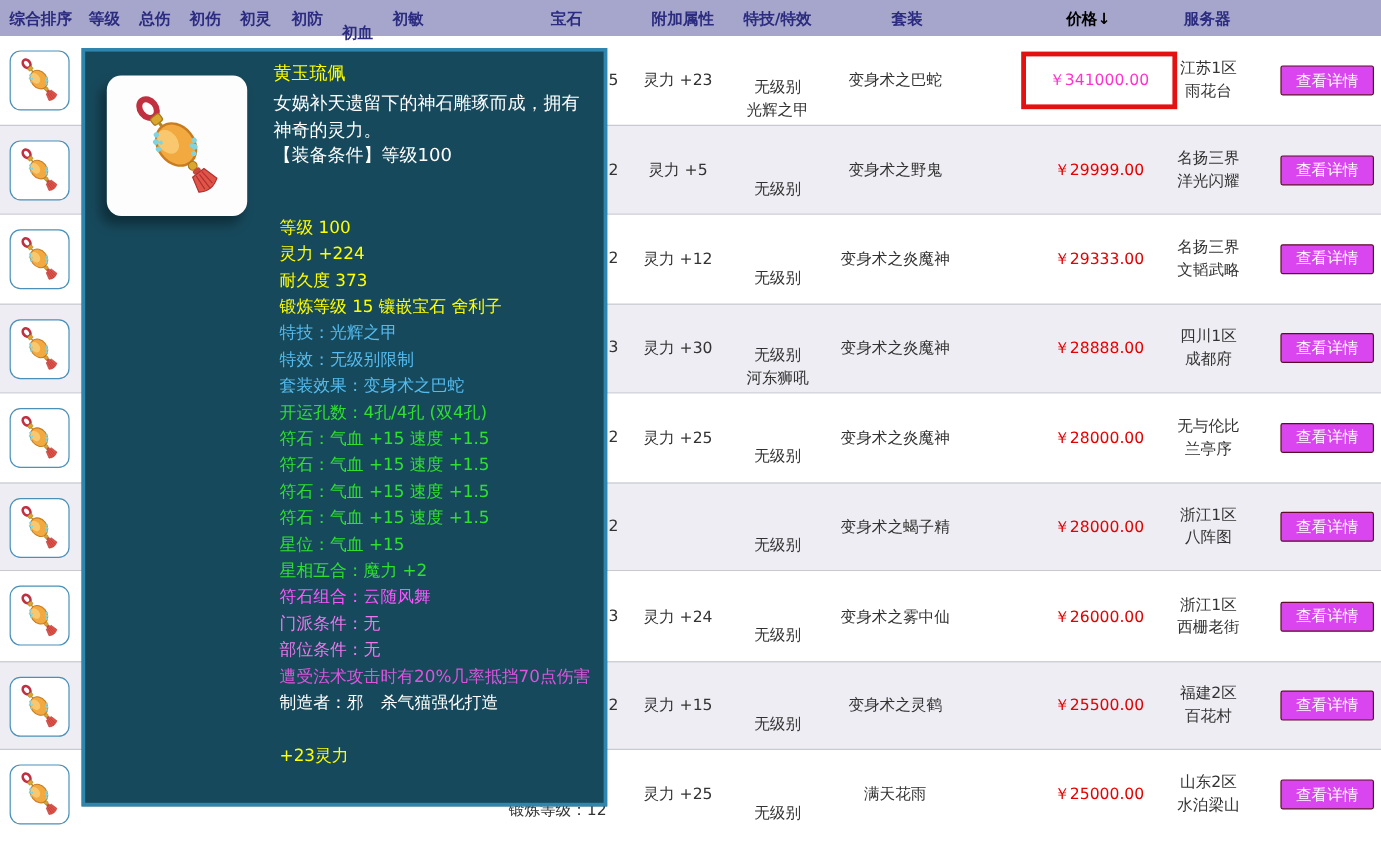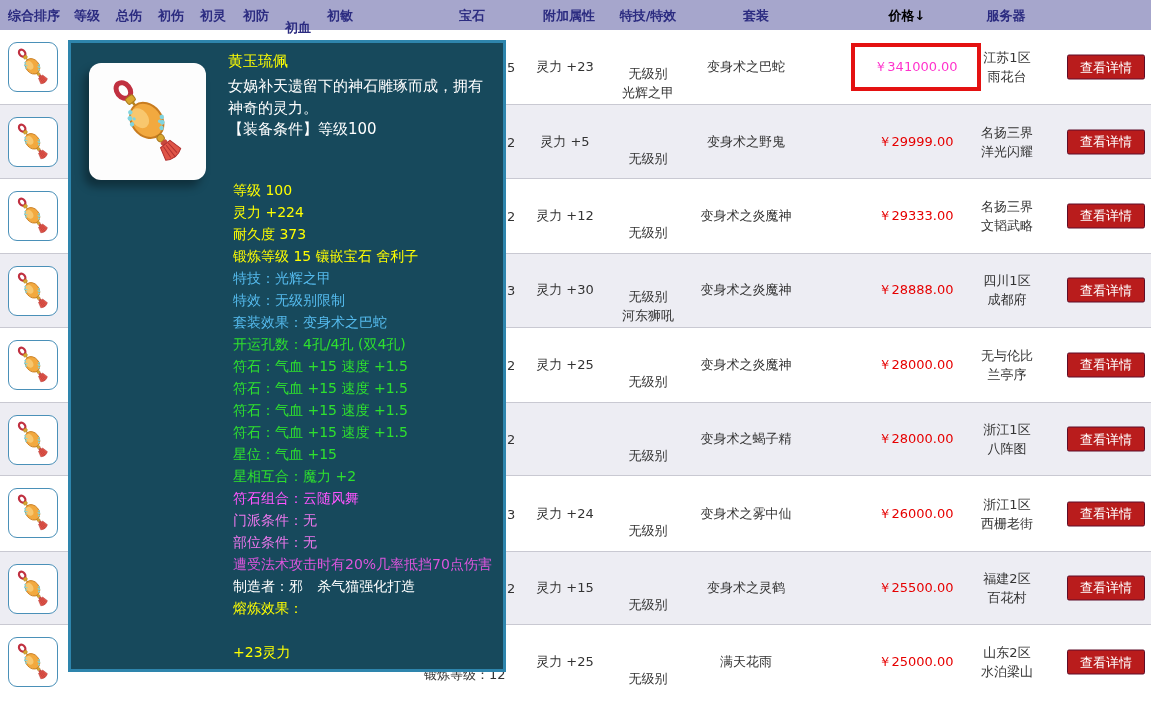--- a/index.html
+++ b/index.html
@@ -24,21 +24,21 @@
           display:flex;align-items:center;justify-content:center;}
   .c-partial{left:507px;width:16px;text-align:left;}
   .c-gem{left:424px;top:41px;transform:none;z-index:1;}
   .c-attr{left:505px;width:120px;}
   .c-skill{left:598px;width:100px;line-height:19px;margin-top:16px;}
   .c-set{left:660px;width:172px;}
   .c-price{left:857px;width:118px;color:#e60000;}
   .c-price.hl{color:#ff33cc;}
   .c-server{left:957px;width:100px;line-height:19px;}
   .c-btn{left:1067px;width:78px;height:25px;transform:translateY(-50%);}
-  .view-btn{width:78px;height:25px;background:#b91c1c;border:1px solid #5e0d28;
+  .view-btn{width:78px;height:25px;background:#d946ef;border:1px solid #5e0d28;
             color:#fff;font-size:13px;border-radius:2px;cursor:pointer;
             display:flex;align-items:center;justify-content:center;
             font-family:inherit;padding:0;}
   .highlight-box{position:absolute;left:851px;top:13px;width:130px;height:48px;
                  border:4px solid #e41111;box-sizing:border-box;z-index:3;pointer-events:none;}
 
   
   .tooltip{position:absolute;left:68px;top:40px;width:438px;height:632px;box-sizing:border-box;
            background:#17495c;border:3px solid #2e85ad;z-index:10;}
   .t-img{position:absolute;left:18px;top:20px;width:117px;height:117px;background:#fdfdfd;
@@ -339,19 +339,18 @@
         <div class="tline lg">符石：气血 +15 速度 +1.5</div>
         <div class="tline lg">符石：气血 +15 速度 +1.5</div>
         <div class="tline lg">符石：气血 +15 速度 +1.5</div>
         <div class="tline lg">星位：气血 +15</div>
         <div class="tline lg">星相互合：魔力 +2</div>
         <div class="tline lm">符石组合：云随风舞</div>
         <div class="tline lp">门派条件：无</div>
         <div class="tline lp">部位条件：无</div>
         <div class="tline lv">遭受法术攻击时有20%几率抵挡70点伤害</div>
         <div class="tline lw">制造者：邪ゞ杀气猫强化打造</div>
-        <div class="tline ly">熔炼效果：</div>
         <div class="tline lw">&nbsp;</div>
         <div class="tline ly">+23灵力</div>
       </div>
   </div>
 
 </div>
 
 </body></html>

